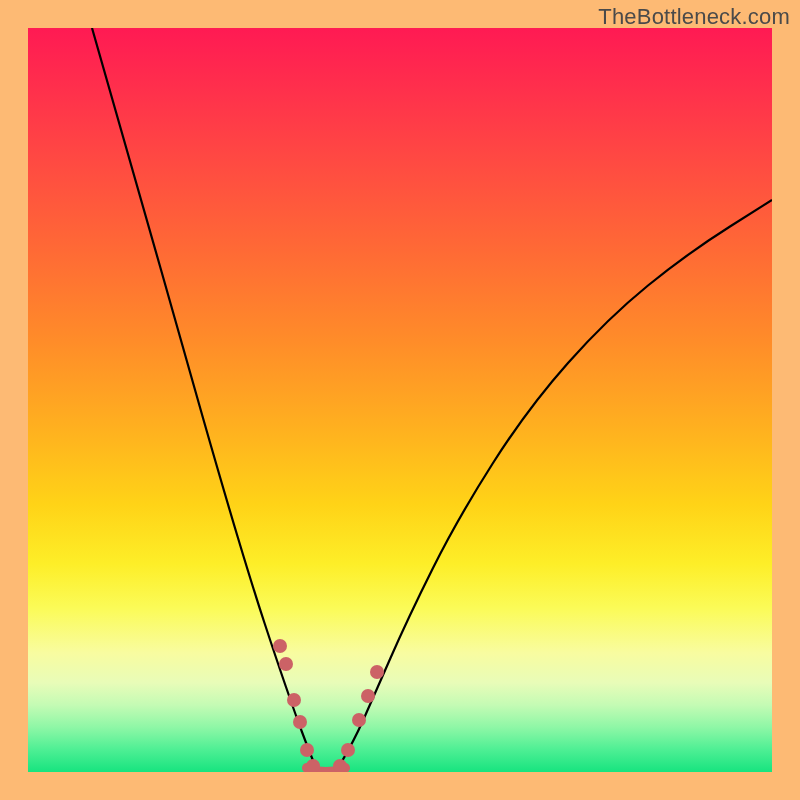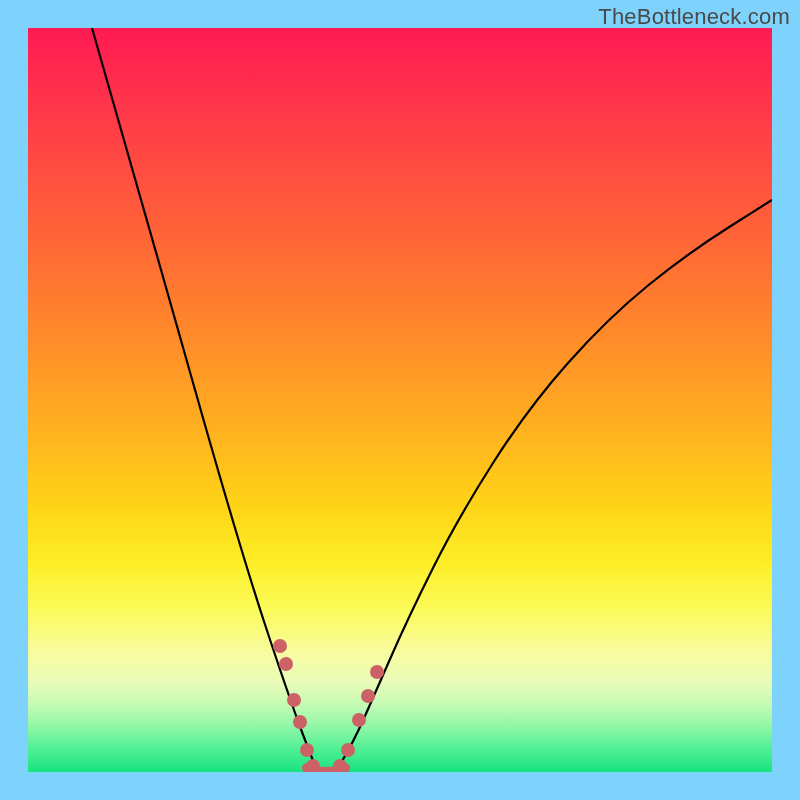--- a/index.html
+++ b/index.html
@@ -7,21 +7,21 @@
     padding: 0;
     width: 800px;
     height: 800px;
     background: #000;
     overflow: hidden;
     font-family: Arial, Helvetica, sans-serif;
   }
   .frame {
     position: absolute;
     inset: 0;
-    background: #7dd3fc;
+    background: #fdba74;
   }
   .plot {
     position: absolute;
     left: 28px;
     top: 28px;
     width: 744px;
     height: 744px;
     overflow: hidden;
   }
   .gradient {

